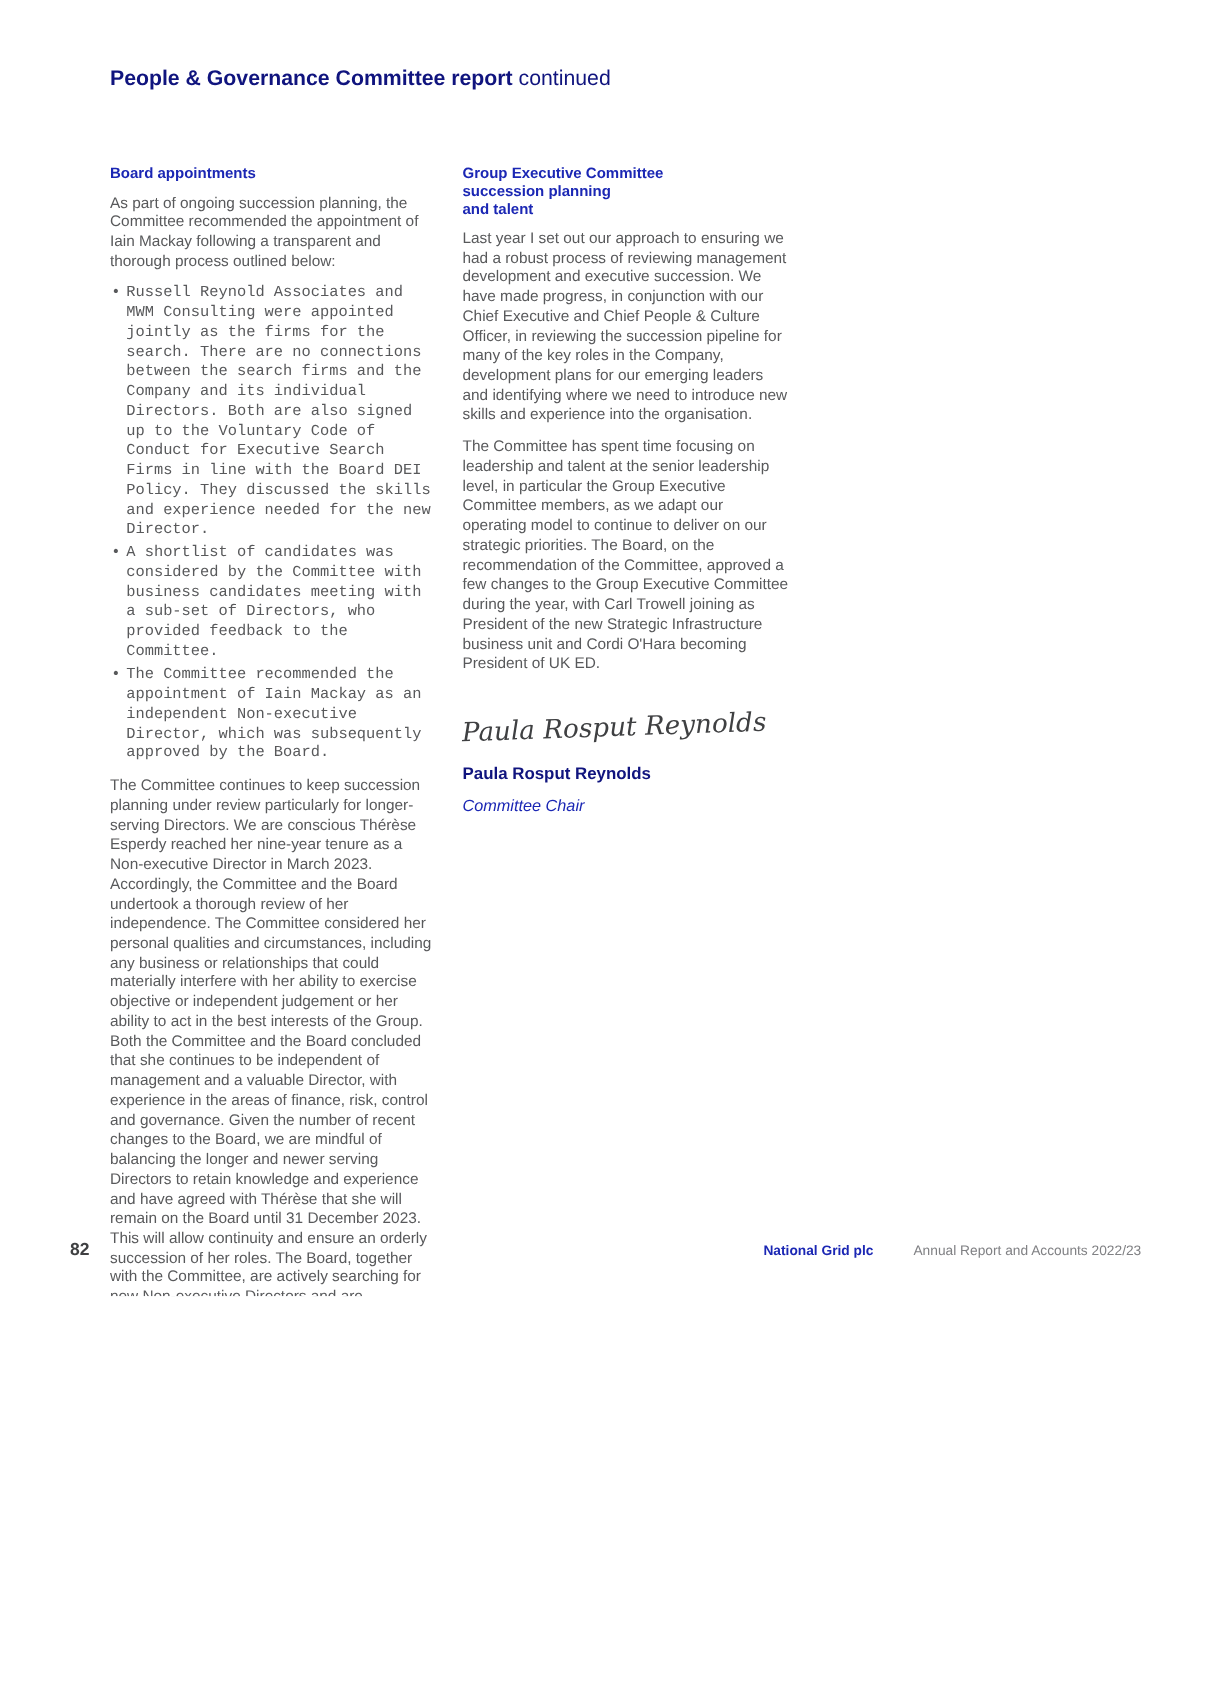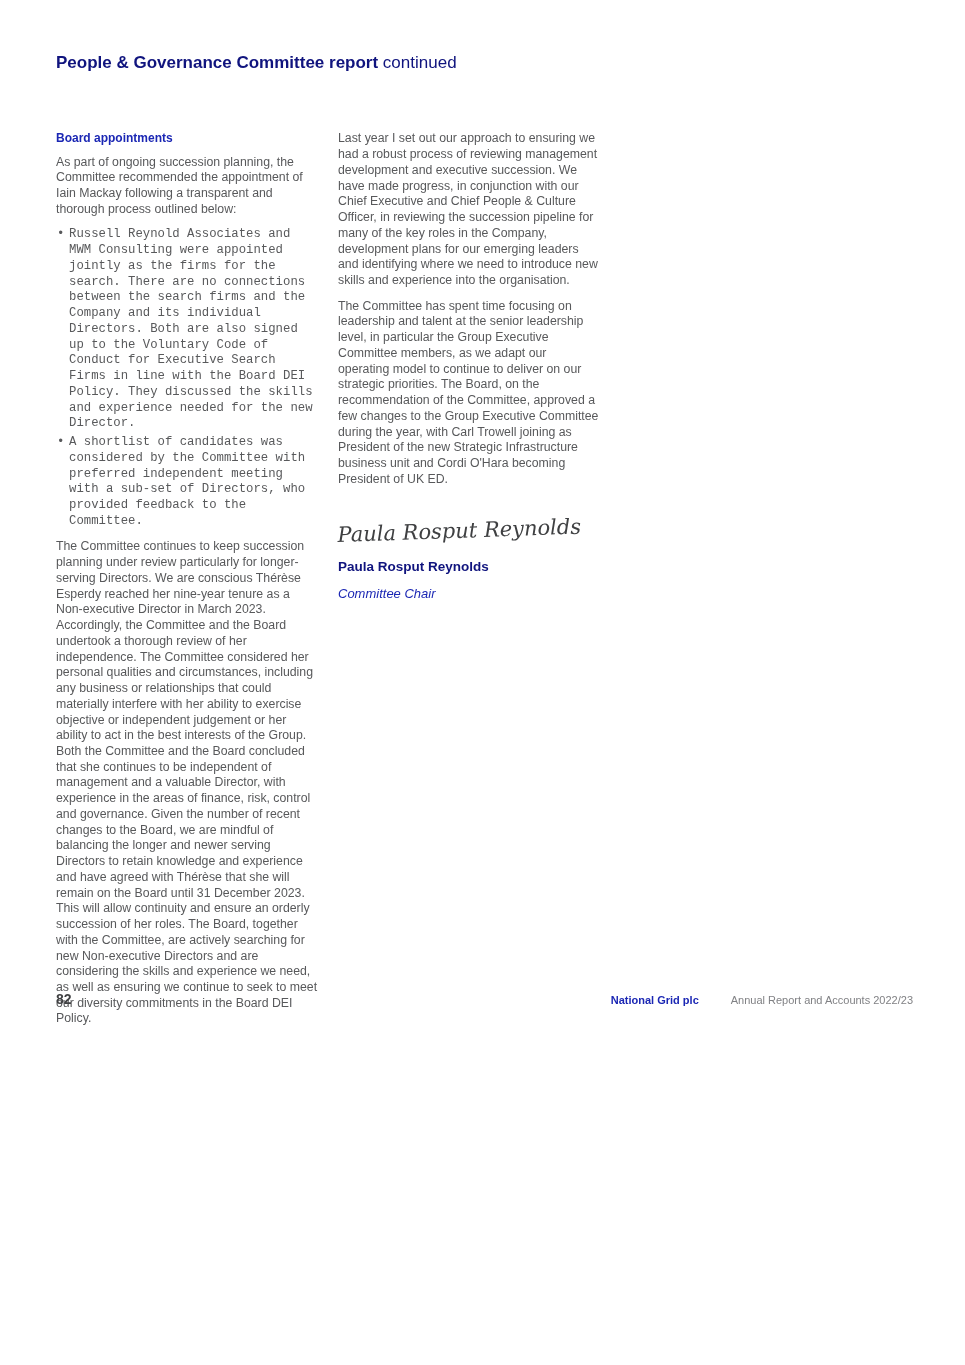--- a/index.html
+++ b/index.html
@@ -5,20 +5,21 @@
   html, body { margin: 0; padding: 0; background: #ffffff; }
   .page {
     position: relative;
     width: 965px;
     height: 1037px;
     background: #ffffff;
     font-family: "Liberation Sans", sans-serif;
     color: #58595b;
     overflow: hidden;
     box-sizing: border-box;
+    padding-left: 32px;
   }
   .doc-title {
     margin: 53px 56px 0 56px;
     font-size: 17px;
     line-height: 1.2;
     color: #10147e;
   }
   .doc-title .t-bold { font-weight: bold; }
   .doc-title .t-regular { font-weight: normal; }
 
@@ -120,26 +121,32 @@
     <span class="t-bold">People &amp; Governance Committee report</span><span class="t-regular"> continued</span>
   </h1>
 
   <div class="columns">
 
     <div class="col">
       <h2 class="section-heading">Board appointments</h2>
       <p>As part of ongoing succession planning, the Committee recommended the appointment of Iain Mackay following a transparent and thorough process outlined below:</p>
       <ul class="bullets">
         <li>Russell Reynold Associates and MWM Consulting were appointed jointly as the firms for the search. There are no connections between the search firms and the Company and its individual Directors. Both are also signed up to the Voluntary Code of Conduct for Executive Search Firms in line with the Board DEI Policy. They discussed the skills and experience needed for the new Director.</li>
-        <li>A shortlist of candidates was considered by the Committee with preferred independent meeting with a sub-set of Directors, who provided feedback to the Committee.</li>
+        <li>A shortlist of candidates was considered by the Committee with business candidates meeting with a sub-set of Directors, who provided feedback to the Committee.</li>
+        <li>The Committee recommended the appointment of Iain Mackay as an independent Non-executive Director, which was subsequently approved by the Board.</li>
       </ul>
       <p>The Committee continues to keep succession planning under review particularly for longer-serving Directors. We are conscious Thérèse Esperdy reached her nine-year tenure as a Non-executive Director in March 2023. Accordingly, the Committee and the Board undertook a thorough review of her independence. The Committee considered her personal qualities and circumstances, including any business or relationships that could materially interfere with her ability to exercise objective or independent judgement or her ability to act in the best interests of the Group. Both the Committee and the Board concluded that she continues to be independent of management and a valuable Director, with experience in the areas of finance, risk, control and governance. Given the number of recent changes to the Board, we are mindful of balancing the longer and newer serving Directors to retain knowledge and experience and have agreed with Thérèse that she will remain on the Board until 31 December 2023. This will allow continuity and ensure an orderly succession of her roles. The Board, together with the Committee, are actively searching for new Non-executive Directors and are considering the skills and experience we need, as well as ensuring we continue to seek to meet our diversity commitments in the Board DEI Policy.</p>
     </div>
 
     <div class="col">
+      <h2 class="section-heading">
+        <span class="heading-line">Group Executive Committee</span>
+        <span class="heading-line">succession planning</span>
+        <span class="heading-line">and talent</span>
+      </h2>
       <p>Last year I set out our approach to ensuring we had a robust process of reviewing management development and executive succession. We have made progress, in conjunction with our Chief Executive and Chief People &amp; Culture Officer, in reviewing the succession pipeline for many of the key roles in the Company, development plans for our emerging leaders and identifying where we need to introduce new skills and experience into the organisation.</p>
       <p>The Committee has spent time focusing on leadership and talent at the senior leadership level, in particular the Group Executive Committee members, as we adapt our operating model to continue to deliver on our strategic priorities. The Board, on the recommendation of the Committee, approved a few changes to the Group Executive Committee during the year, with Carl Trowell joining as President of the new Strategic Infrastructure business unit and Cordi O'Hara becoming President of UK ED.</p>
 
       <span class="signature">Paula Rosput Reynolds</span>
       <p class="sig-name">Paula Rosput Reynolds</p>
       <p class="sig-role">Committee Chair</p>
     </div>
 
   </div>
 

